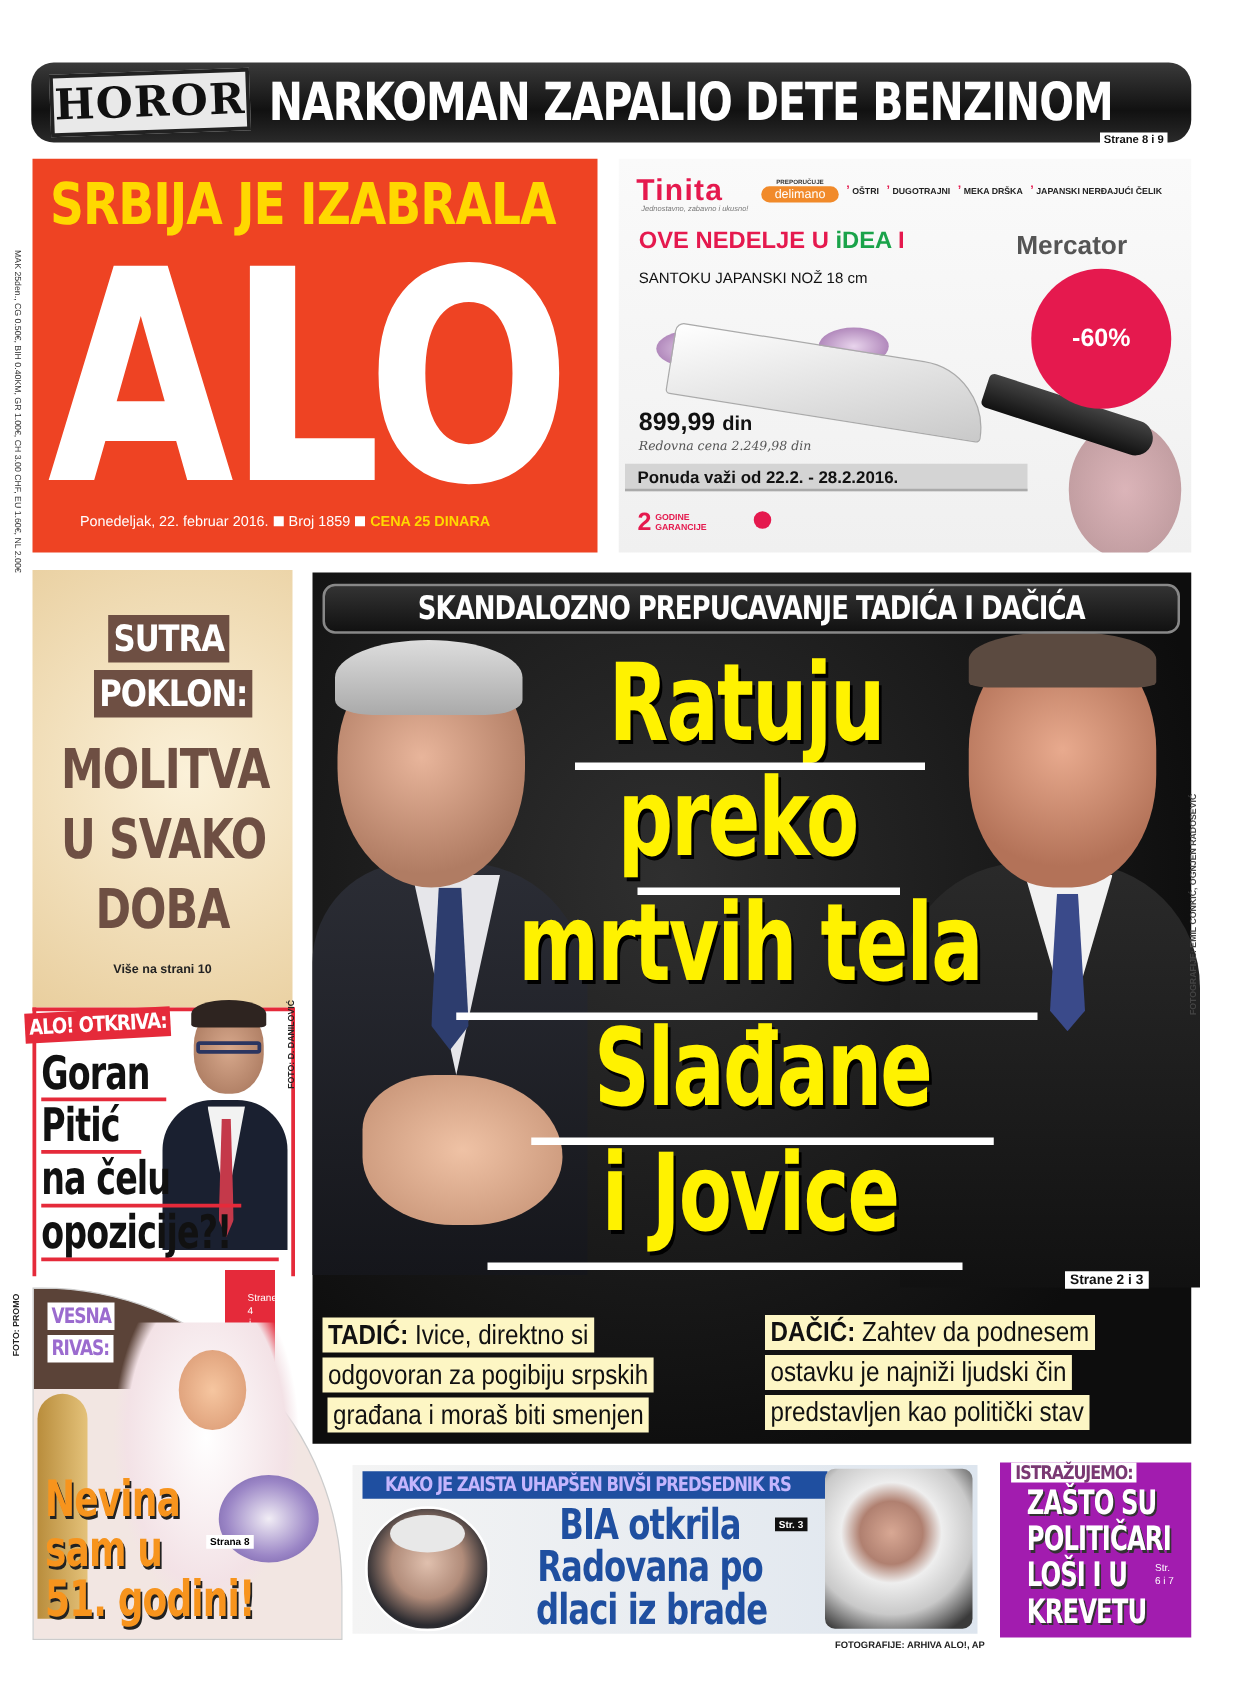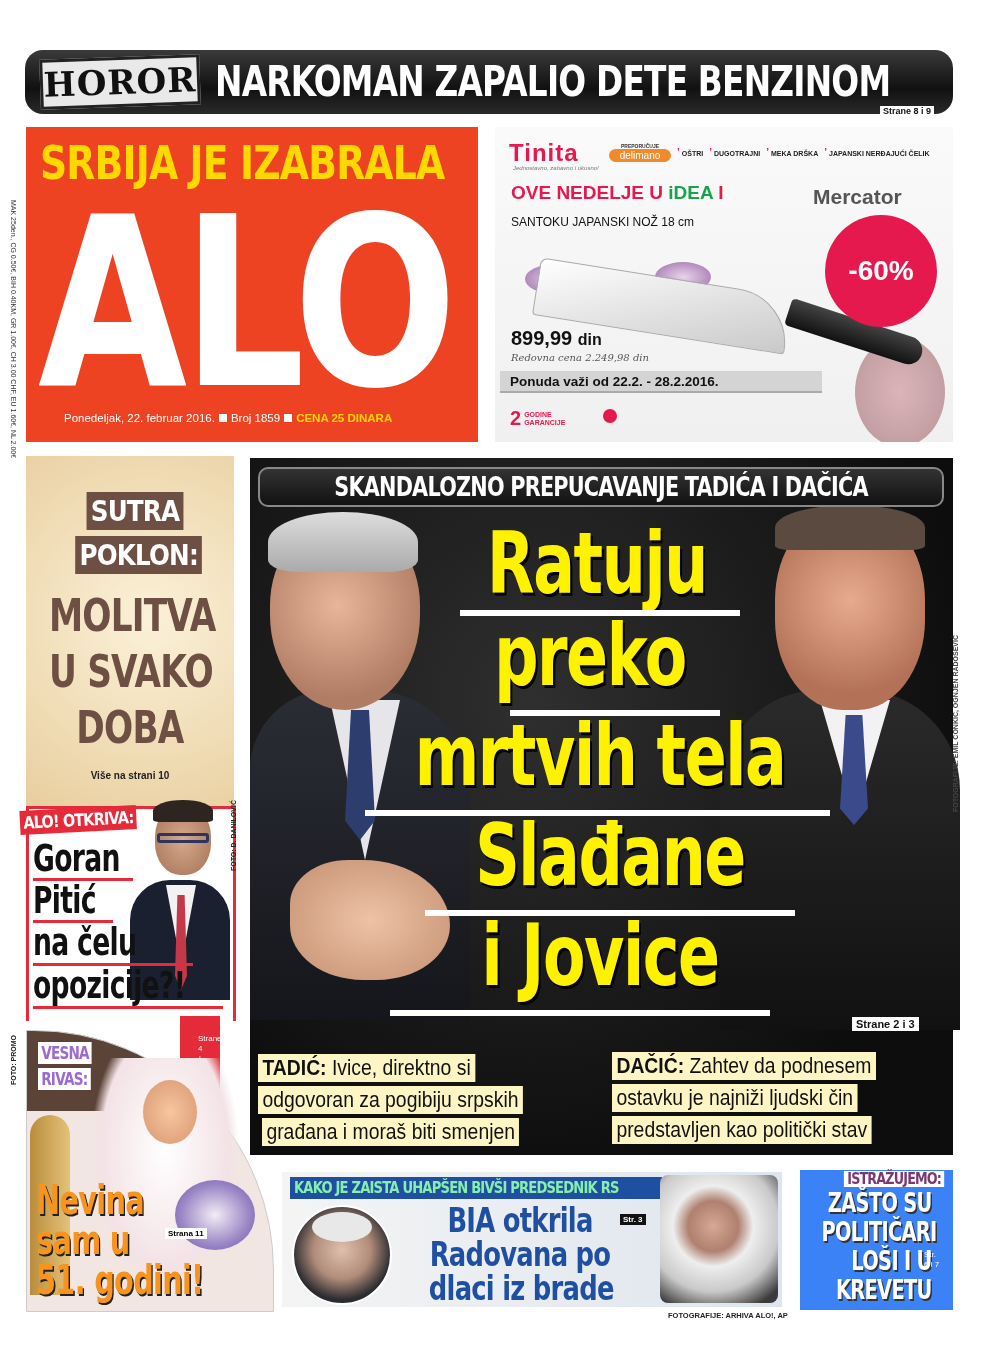--- a/index.html
+++ b/index.html
@@ -37,21 +37,21 @@
   #ad-features span::before { content: "\2019"; color: #e5194e; font-size: 10px; margin-right: 2px; }
   #ad-week { left: 16px; top: 55px; font-size: 19px; font-weight: bold; color: #e5194e; white-space: nowrap; }
   #ad-week .idea { color: #1aa34a; }
   #ad-mercator { left: 318px; top: 58px; font-size: 21px; font-weight: bold; color: #555; }
   #ad-product { left: 16px; top: 88px; font-size: 12px; font-weight: normal; color: #111; }
   #ad-desc { left: 16px; top: 107px; width: 270px; font-size: 8.5px; color: #666; font-style: italic; font-family: "DejaVu Serif", serif; line-height: 12px; }
   #ad-knife-blade { left: 40px; top: 150px; width: 255px; height: 58px; background: linear-gradient(160deg, #fff, #c9c9c9); border-radius: 8px 60px 4px 4px; transform: rotate(9deg); border: 1px solid #aaa; }
   #ad-knife-handle { left: 290px; top: 192px; width: 140px; height: 28px; background: linear-gradient(#444, #111); border-radius: 6px 20px 20px 6px; transform: rotate(18deg); }
   #ad-onion1 { left: 30px; top: 137px; width: 60px; height: 30px; background: radial-gradient(#e8d4ec, #9b6aa8); border-radius: 50%; }
   #ad-onion2 { left: 160px; top: 135px; width: 56px; height: 30px; background: radial-gradient(#e8d4ec, #9b6aa8); border-radius: 50%; }
-  #ad-discount { left: 330px; top: 88px; width: 112px; height: 112px; border-radius: 50%; background: #e5194e; color: #fff; font-size: 28px; font-weight: bold; display: flex; align-items: center; justify-content: center; }
+  #ad-discount { left: 330px; top: 88px; width: 112px; height: 112px; border-radius: 50%; background: #e5194e; color: #fff; font-size: 20px; font-weight: bold; display: flex; align-items: center; justify-content: center; }
   #ad-price { left: 16px; top: 200px; font-size: 20px; font-weight: bold; color: #111; }
   #ad-price small { font-size: 16px; }
   #ad-regular { left: 16px; top: 225px; font-size: 10px; color: #555; font-style: italic; font-family: "DejaVu Serif", serif; }
   #ad-valid { left: 5px; top: 244px; width: 322px; height: 22px; background: #d4d4d4; font-size: 13.5px; font-weight: bold; color: #111; line-height: 22px; padding-left: 10px; border-bottom: 2px solid #aaa; white-space: nowrap; }
   #ad-warranty { left: 15px; top: 280px; color: #e5194e; font-weight: bold; display: flex; align-items: center; }
   #ad-warranty .n { font-size: 20px; margin-right: 3px; }
   #ad-warranty .t { font-size: 7px; line-height: 8px; }
   #ad-logo-icon { left: 108px; top: 282px; width: 14px; height: 14px; border-radius: 50%; background: #e5194e; }
   #ad-pomegranate { left: 360px; top: 210px; width: 90px; height: 110px; border-radius: 50%; background: radial-gradient(#c9828a, #8a4a50); opacity: 0.55; }
 
@@ -103,31 +103,31 @@
   #dacic-tie { left: 840px; top: 715px; width: 28px; height: 110px; background: #3a4a8a; clip-path: polygon(20% 0, 80% 0, 100% 85%, 50% 100%, 0 85%); }
   .hl-line { position: absolute; color: #fff200; font-size: 86px; line-height: 86px; font-weight: bold; font-family: "DejaVu Sans", sans-serif; transform: scaleX(0.72); white-space: nowrap; text-shadow: 3px 3px 0 #000; letter-spacing: -2px; }
   .hl-rule { position: absolute; height: 6px; background: #fff; }
   #main-pages { left: 852px; top: 1017px; background: #fff; color: #111; font-size: 11px; font-weight: bold; padding: 1px 4px; }
   #main-credit { left: 952px; top: 635px; writing-mode: vertical-rl; transform: rotate(180deg); font-size: 7px; font-weight: bold; color: #444; white-space: nowrap; }
   .quote-line { position: absolute; background: #fdf6c4; color: #111; font-size: 22px; line-height: 28px; padding: 0 5px; transform: scaleX(0.88); transform-origin: left; white-space: nowrap; }
   .quote-line b { font-weight: bold; }
 
   
   #karadzic { left: 282px; top: 1172px; width: 500px; height: 135px; background: linear-gradient(90deg, #f4f4f4, #dde5ee); }
-  #karadzic-kicker { left: 290px; top: 1177px; width: 372px; height: 22px; background: #1f4fa0; color: #86efac; font-size: 16px; line-height: 22px; padding-left: 4px; white-space: nowrap; overflow: hidden; }
+  #karadzic-kicker { left: 290px; top: 1177px; width: 372px; height: 22px; background: #1f4fa0; color: #c4b5fd; font-size: 16px; line-height: 22px; padding-left: 18px; white-space: nowrap; overflow: hidden; }
   #karadzic-kicker span { display: inline-block; transform: scaleX(0.82); transform-origin: left; }
   #karadzic-photo1 { left: 292px; top: 1205px; width: 100px; height: 100px; border-radius: 50%; background: radial-gradient(circle at 50% 45%, #e0c0ae 0, #b18c7a 40%, #2b2b30 70%); border: 2px solid #fff; }
   #karadzic-photo1 .hair { position: absolute; left: 18px; top: 5px; width: 60px; height: 30px; border-radius: 50%; background: #e8e8e8; }
   #karadzic-photo2 { left: 660px; top: 1175px; width: 118px; height: 128px; background: radial-gradient(circle at 45% 40%, #d8a894 0, #b08070 25%, #eee 40%, #c9c9c9 65%, #3a3a3a 90%); border-radius: 8px; }
   .kar-line { position: absolute; left: 400px; width: 240px; text-align: center; color: #1f4fa0; font-size: 34px; line-height: 34px; font-weight: bold; font-family: "DejaVu Sans", sans-serif; transform: scaleX(0.76); white-space: nowrap; letter-spacing: -1px; }
   #kar-page { left: 620px; top: 1214px; background: #111; color: #fff; font-size: 8px; padding: 1px 3px; font-weight: bold; }
   #kar-credit { left: 668px; top: 1311px; font-size: 7.5px; font-weight: bold; color: #222; }
 
   
-  #research { left: 800px; top: 1170px; width: 153px; height: 140px; background: #3b82f6; text-align: right; }
+  #research { left: 800px; top: 1170px; width: 153px; height: 140px; background: #a21caf; text-align: left; }
   #research-label { display: inline-block; margin-top: 0; background: #fff; color: #7a3873; font-size: 15px; line-height: 16px; padding: 0 4px; transform: scaleX(0.85); }
   .research-line { color: #fff; font-size: 27px; line-height: 29px; font-weight: bold; font-family: "DejaVu Sans", sans-serif; transform: scaleX(0.72); white-space: nowrap; text-shadow: 2px 2px 0 #333; letter-spacing: -1px; }
   #research-pages { left: 924px; top: 1250px; color: #fff; font-size: 8px; line-height: 10px; }
 </style>
 </head>
 <body>
 
 <div id="top-banner" class="abs"></div>
 <div id="horor-badge" class="abs">
     <span>HOROR</span>
@@ -208,21 +208,21 @@
 <div id="vesna" class="abs"></div>
 <div id="vesna-chair" class="abs"></div>
 <div id="vesna-veil" class="abs"></div>
 <div id="vesna-face" class="abs"></div>
 <div id="vesna-flowers" class="abs"></div>
 <div class="vesna-tag cond" style="left:38px; top:1042px;">VESNA</div>
 <div class="vesna-tag cond" style="left:38px; top:1068px;">RIVAS:</div>
 <div class="vesna-line" style="top:1180px;">Nevina</div>
 <div class="vesna-line" style="top:1220px;">sam u</div>
 <div class="vesna-line" style="top:1260px;">51. godini!</div>
-<div id="vesna-page" class="abs">Strana 11</div>
+<div id="vesna-page" class="abs">Strana 8</div>
 <div id="vesna-credit" class="abs">FOTO: PROMO</div>
 
 <div id="main" class="abs"></div>
 <div id="tadic-body" class="abs"></div>
 <div id="tadic-shirt" class="abs"></div>
 <div id="tadic-tie" class="abs"></div>
 <div id="tadic-head" class="abs"></div>
 <div id="tadic-hair" class="abs"></div>
 <div id="tadic-hand" class="abs"></div>
 <div id="dacic-body" class="abs"></div>

